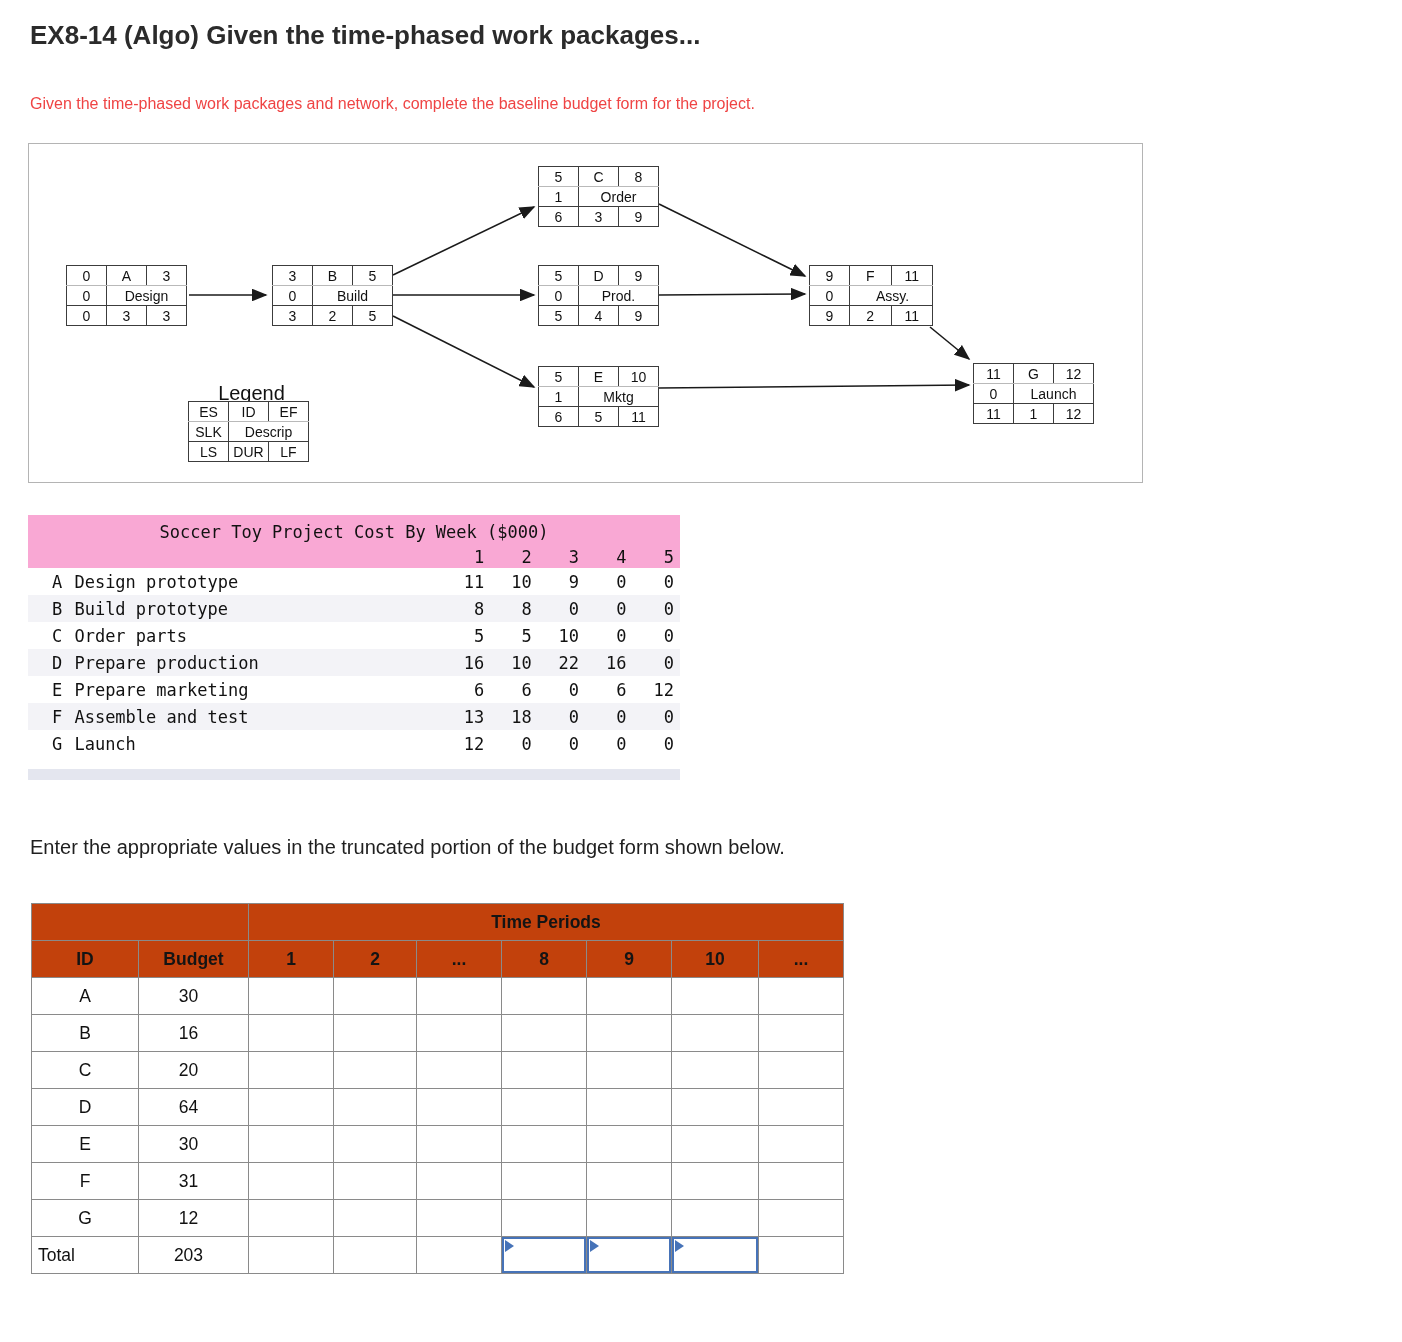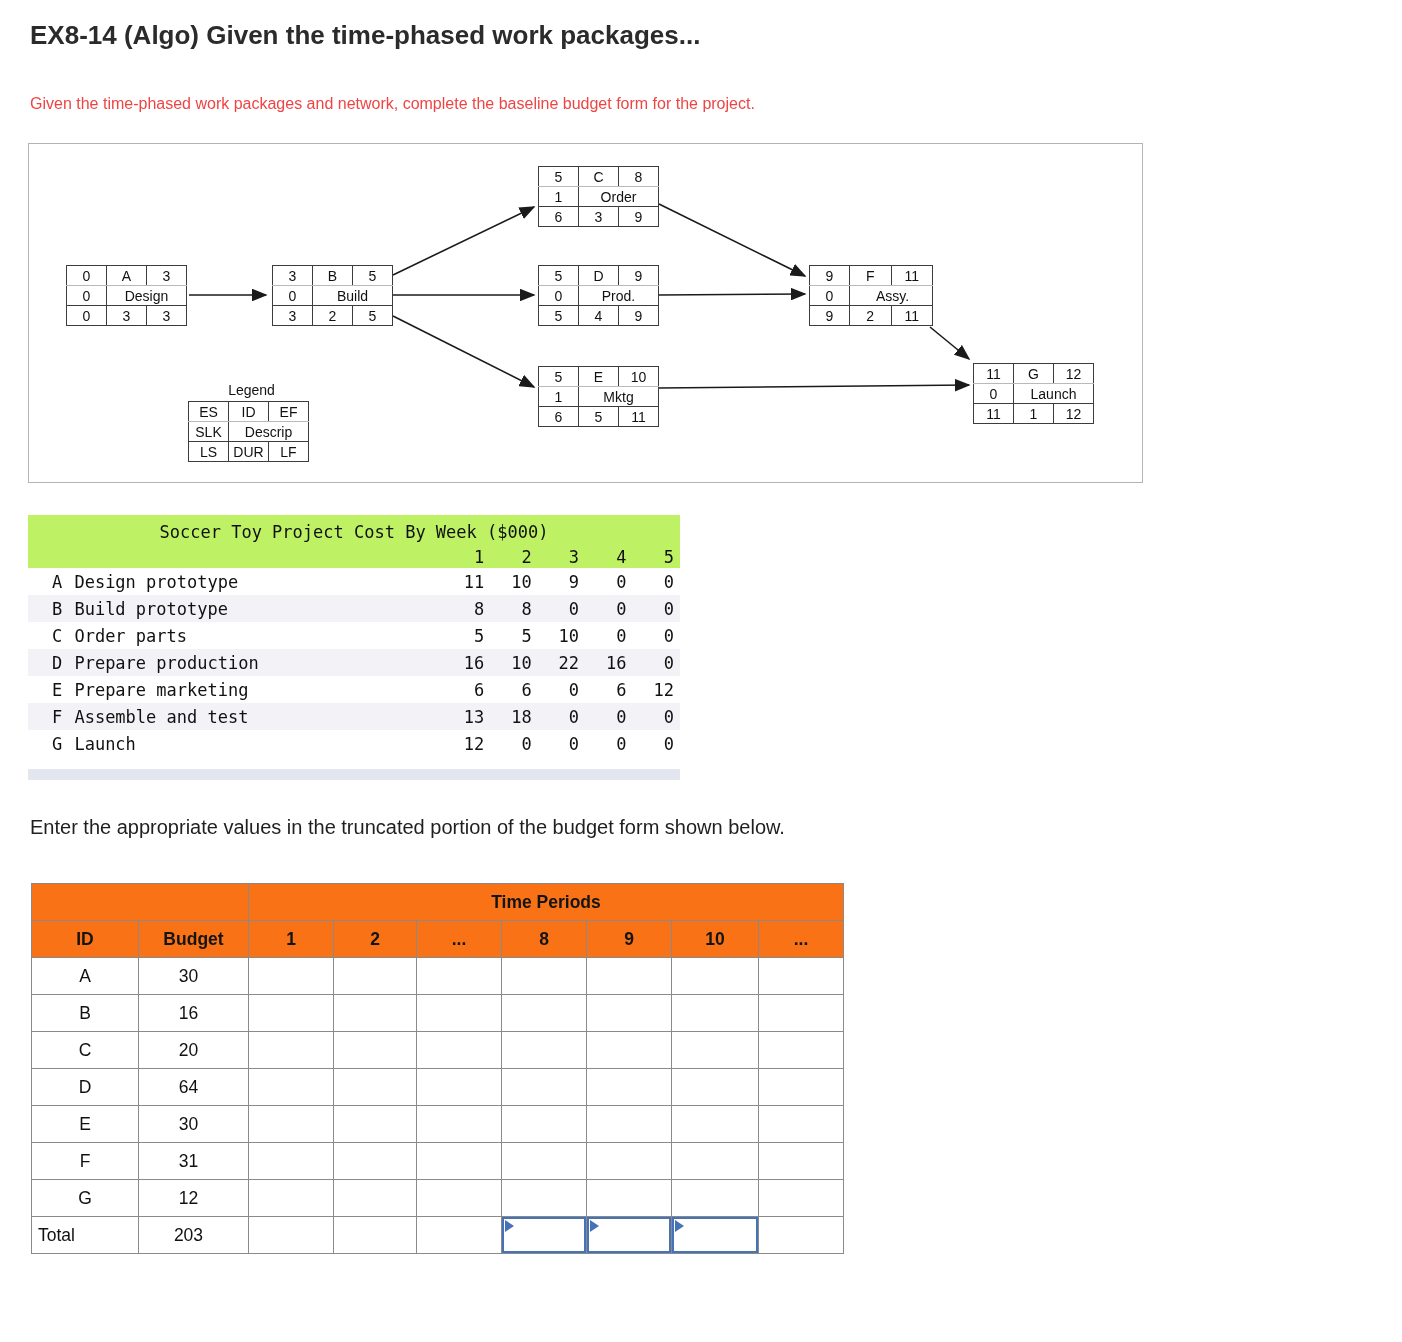--- a/index.html
+++ b/index.html
@@ -6,45 +6,45 @@
   body{width:1402px;height:1342px;font-family:"Liberation Sans",sans-serif;color:#222;position:relative;}
   .page-title{margin:20px 0 0 30px;font-size:26px;font-weight:700;color:#2b2b2b;}
   .intro{margin:44px 0 0 30px;font-size:16px;color:#ef4444;}
   
   .diagram{position:relative;margin:30px 0 0 28px;width:1113px;height:338px;border:1px solid #b4b4b4;background:#fff;}
   .node{position:absolute;border-collapse:collapse;font-size:14px;color:#111;background:#fff;}
   .node td{border:1px solid #3c3c3c;width:39px;height:19px;text-align:center;padding:0;background:#fff;}
   .node tr:first-child td{border-bottom-color:#b9b9b9;}
   .node td.desc{width:79px;margin-top:48px;}
   .node td.leftal{text-align:center;padding-left:3px;}
-  .legend-title{position:absolute;left:159px;top:238px;width:127px;text-align:center;font-size:14px;color:#111;}
+  .legend-title{position:absolute;left:159px;top:238px;width:127px;text-align:center;font-size:20px;color:#111;}
   .legend{left:159px;top:257px;}
   .arrows{position:absolute;left:0;top:0;pointer-events:none;}
   
   .n-a{left:37px;top:121px;}  .n-b{left:243px;top:121px;}
   .n-c{left:509px;top:22px;}  .n-d{left:509px;top:121px;}
   .n-e{left:509px;top:222px;} .n-f{left:780px;top:121px;}
   .n-g{left:944px;top:219px;}
   
   .cost{margin:32px 0 0 28px;border-collapse:collapse;font-family:"DejaVu Sans Mono","Liberation Mono",monospace;font-size:17px;color:#111;table-layout:fixed;width:652px;}
   .cost td{padding:0;white-space:nowrap;}
-  .cost .band{background:#bef264;}
+  .cost .band{background:#f9a8d4;}
   .cost .t-title{text-align:center;height:27px;padding-top:3px;}
   .cost .hnum{text-align:right;padding-right:6px;height:23px;}
   .cost .r td{height:27px;}
   .cost .alt td{background:#f3f3f7;}
   .cost .cid{padding-left:24px;}
   .cost .val{text-align:right;padding-right:6px;}
   .cost .spacer td{height:12px;}
   .cost .strip td{height:11px;background:#e4e6ef;}
-  .instruction{margin:36px 0 0 30px;font-size:20px;color:#1f1f1f;}
+  .instruction{margin:56px 0 0 30px;font-size:20px;color:#1f1f1f;}
   
   .budget{margin:44px 0 0 31px;border-collapse:collapse;table-layout:fixed;width:812px;font-size:17.5px;color:#111;}
   .budget td,.budget th{border:1px solid #8a8a8a;height:36px;padding:0;text-align:center;font-weight:400;background:#fff;}
-  .budget .blue{background:#f97316;font-weight:700;color:#141414;}
+  .budget .blue{background:#c2410c;font-weight:700;color:#141414;}
   .budget .bval{text-align:center;padding-right:10px;}
   .budget .lab{text-align:left;padding-left:6px;}
   .budget td.ibox-cell{position:relative;}
   .input-box{position:absolute;inset:0;border:2px solid #4673b8;background:#fff;box-sizing:border-box;}
   .flag{position:absolute;left:1px;top:1px;width:0;height:0;border-top:6px solid transparent;border-bottom:6px solid transparent;border-left:9px solid #4673b8;}
 </style>
 </head>
 <body>
 
 <div class="page-title">EX8-14 (Algo) Given the time-phased work packages...</div>

